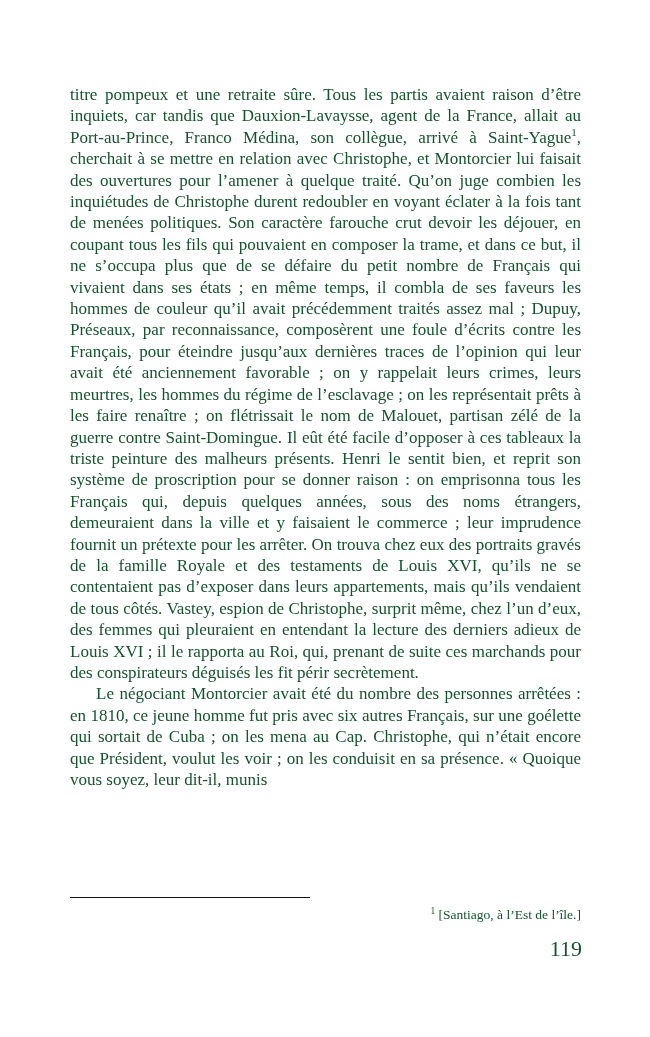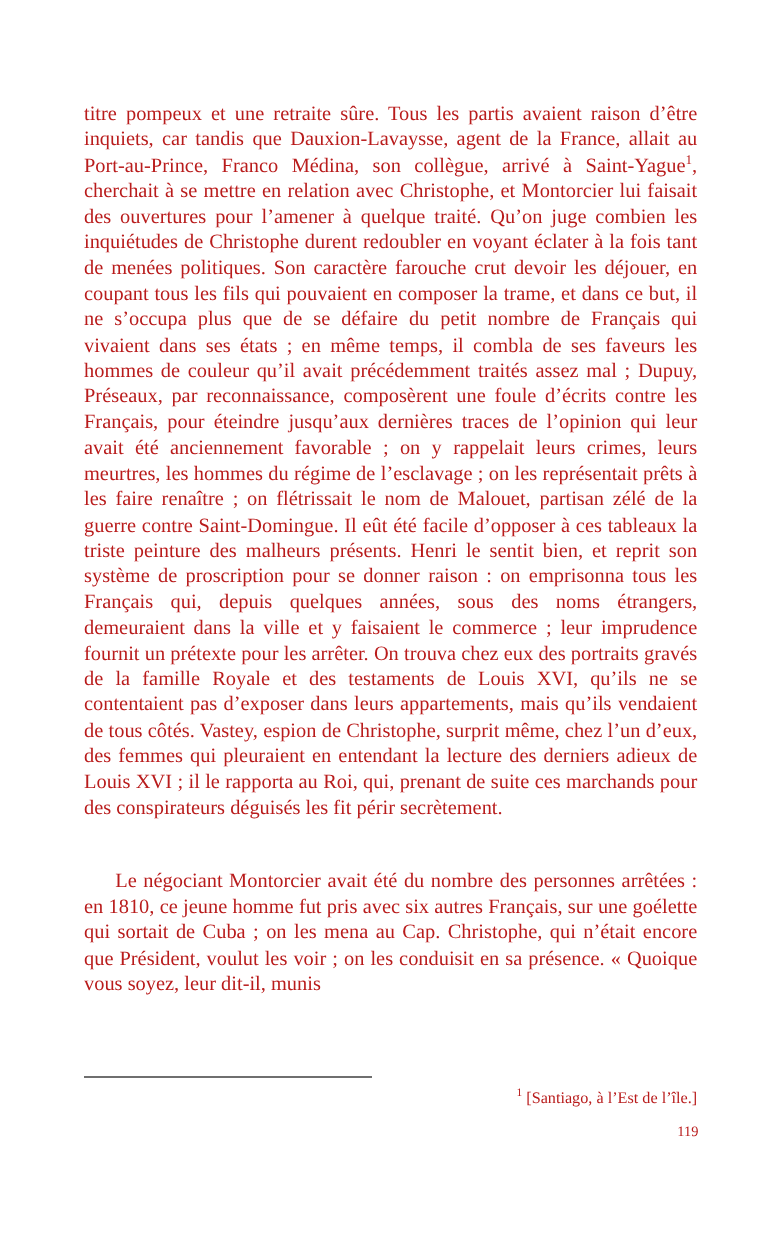--- a/index.html
+++ b/index.html
@@ -6,38 +6,37 @@
     margin: 0;
     padding: 0;
     background: #ffffff;
     font-family: "Liberation Serif", "DejaVu Serif", serif;
   }
   .page {
     position: relative;
     width: 650px;
     height: 1037px;
     background: #ffffff;
-    color: #b91c1c;
+    color: #14532d;
     overflow: hidden;
   }
   .text-block {
     position: absolute;
     left: 70px;
     top: 84px;
     width: 511px;
     font-size: 17px;
     line-height: 21.4px;
     text-align: justify;
   }
   .para {
     margin: 0;
   }
   .para.indent {
     text-indent: 26px;
-    margin-top: 40px;
   }
   sup.fnref {
     font-size: 11px;
     line-height: 0;
     vertical-align: super;
   }
   .footnote-rule {
     position: absolute;
     left: 70px;
     top: 897px;
@@ -54,21 +53,21 @@
     line-height: 17px;
     text-align: right;
   }
   .footnote sup.fnref {
     font-size: 9.5px;
   }
   .page-number {
     position: absolute;
     right: 68px;
     top: 936px;
-    font-size: 12px;
+    font-size: 22px;
     text-align: right;
   }
 </style>
 </head>
 <body>
 
 <div class="page">
 
   <div class="text-block">
     <p class="para"><span>titre pompeux et une retraite sûre. Tous les partis avaient raison d’être inquiets, car tandis que Dauxion-Lavaysse, agent de la France, allait au Port-au-Prince, Franco Médina, son collègue, arrivé à Saint-Yague</span><sup class="fnref">1</sup><span>, cherchait à se mettre en relation avec Christophe, et Montorcier lui faisait des ouvertures pour l’amener à quelque traité. Qu’on juge combien les inquiétudes de Christophe durent redoubler en voyant éclater à la fois tant de menées politiques. Son caractère farouche crut devoir les déjouer, en coupant tous les fils qui pouvaient en composer la trame, et dans ce but, il ne s’occupa plus que de se défaire du petit nombre de Français qui vivaient dans ses états ; en même temps, il combla de ses faveurs les hommes de couleur qu’il avait précédemment traités assez mal ; Dupuy, Préseaux, par reconnaissance, composèrent une foule d’écrits contre les Français, pour éteindre jusqu’aux dernières traces de l’opinion qui leur avait été anciennement favorable ; on y rappelait leurs crimes, leurs meurtres, les hommes du régime de l’esclavage ; on les représentait prêts à les faire renaître ; on flétrissait le nom de Malouet, partisan zélé de la guerre contre Saint-Domingue. Il eût été facile d’opposer à ces tableaux la triste peinture des malheurs présents. Henri le sentit bien, et reprit son système de proscription pour se donner raison : on emprisonna tous les Français qui, depuis quelques années, sous des noms étrangers, demeuraient dans la ville et y faisaient le commerce ; leur imprudence fournit un prétexte pour les arrêter. On trouva chez eux des portraits gravés de la famille Royale et des testaments de Louis XVI, qu’ils ne se contentaient pas d’exposer dans leurs appartements, mais qu’ils vendaient de tous côtés. Vastey, espion de Christophe, surprit même, chez l’un d’eux, des femmes qui pleuraient en entendant la lecture des derniers adieux de Louis XVI ; il le rapporta au Roi, qui, prenant de suite ces marchands pour des conspirateurs déguisés les fit périr secrètement.</span></p>

